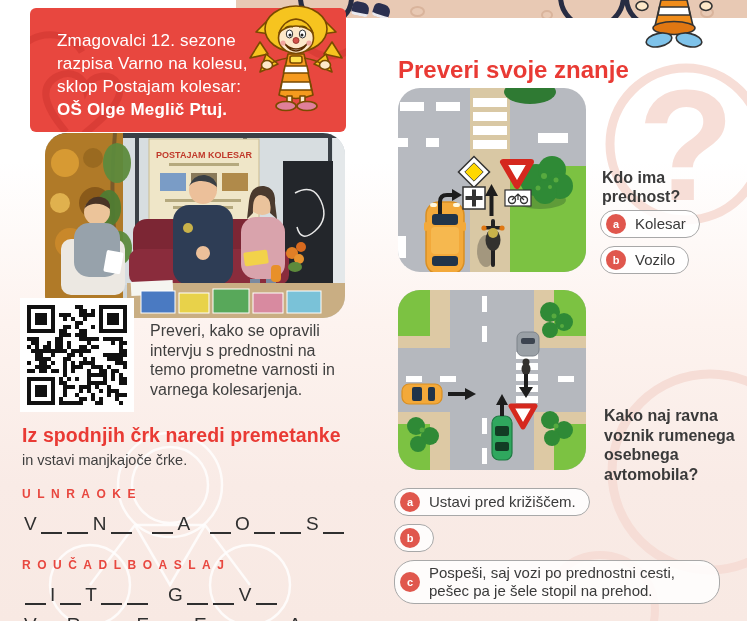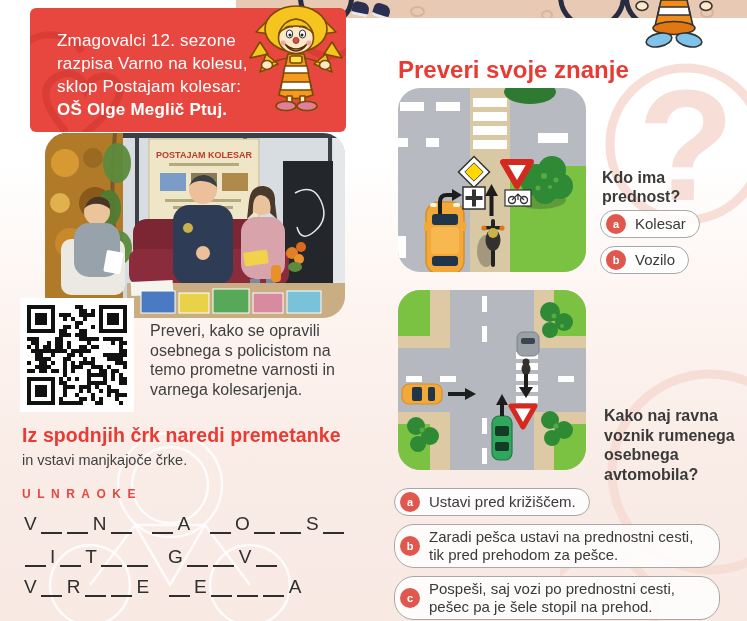--- a/index.html
+++ b/index.html
@@ -227,21 +227,21 @@
           <path d="M72,0h28v28h-28z M76,4v20h20V4z" fill-rule="evenodd"></path>
           <rect x="80" y="8" width="12" height="12"></rect>
           <path d="M0,72h28v28h-28z M4,76v20h20v-20z" fill-rule="evenodd"></path>
           <rect x="8" y="80" width="12" height="12"></rect>
         </g>
       </g>
     </svg>
   </div>
   <div class="qr-caption">
     <div>Preveri, kako se opravili</div>
-    <div>osebnega s policistom na</div>
+    <div>intervju s prednostni na</div>
     <div>temo prometne varnosti in</div>
     <div>varnega kolesarjenja.</div>
   </div>
 
   <div class="anagram">
     <div class="anagram-title">Iz spodnjih črk naredi premetanke</div>
     <div class="anagram-sub">in vstavi manjkajoče črke.</div>
     <div class="scramble">ULNRAOKE</div>
     <div class="pz-row">
         <span class="pz-l">V</span>
@@ -253,20 +253,21 @@
         <span class="pz-b"></span>
         <span class="pz-l">A</span>
         <span class="pz-gap"></span>
         <span class="pz-b"></span>
         <span class="pz-l">O</span>
         <span class="pz-b"></span>
         <span class="pz-b"></span>
         <span class="pz-l">S</span>
         <span class="pz-b"></span>
       </div>
+    <div class="scramble" style="margin-top:24px;">ROUČADLBOASLAJ</div>
     <div class="pz-row">
         <span class="pz-b"></span>
         <span class="pz-l">I</span>
         <span class="pz-b"></span>
         <span class="pz-l">T</span>
         <span class="pz-b"></span>
         <span class="pz-b"></span>
         <span class="pz-gap"></span>
         <span class="pz-l">G</span>
         <span class="pz-b"></span>
@@ -500,21 +501,20 @@
   </svg>
 
   <div class="q-text" style="left:604px;top:406px;width:132px;line-height:19.5px;">Kako naj ravna voznik rumenega osebnega avtomobila?</div>
   <div class="opts opts-q2" style="left:394px;top:488px;">
     <div class="pill">
       <span class="badge">a</span>
       <span>Ustavi pred križiščem.</span>
     </div>
     <div class="pill">
       <span class="badge">b</span>
-      <span>Zaradi pešca ustavi na prednostni cesti, tik pred prehodom za pešce.</span>
     </div>
     <div class="pill">
       <span class="badge">c</span>
       <span>Pospeši, saj vozi po prednostni cesti, pešec pa je šele stopil na prehod.</span>
     </div>
   </div>
 
 </div>
 
 </body></html>

